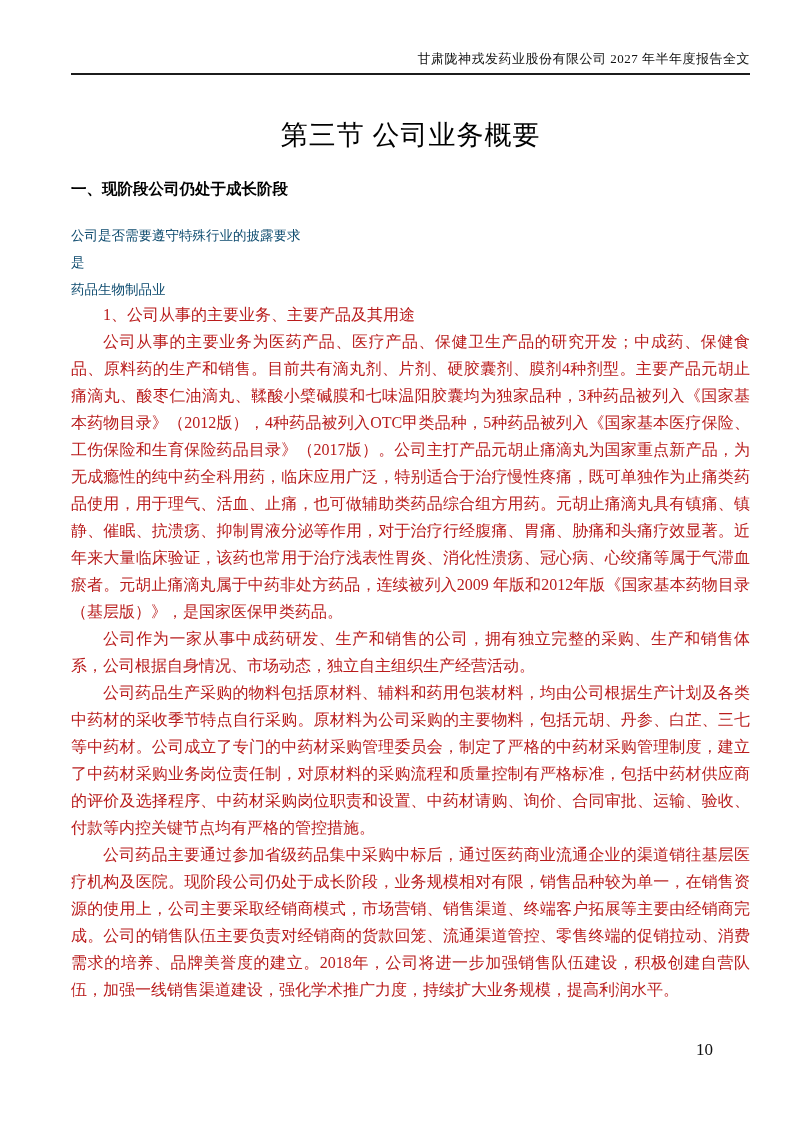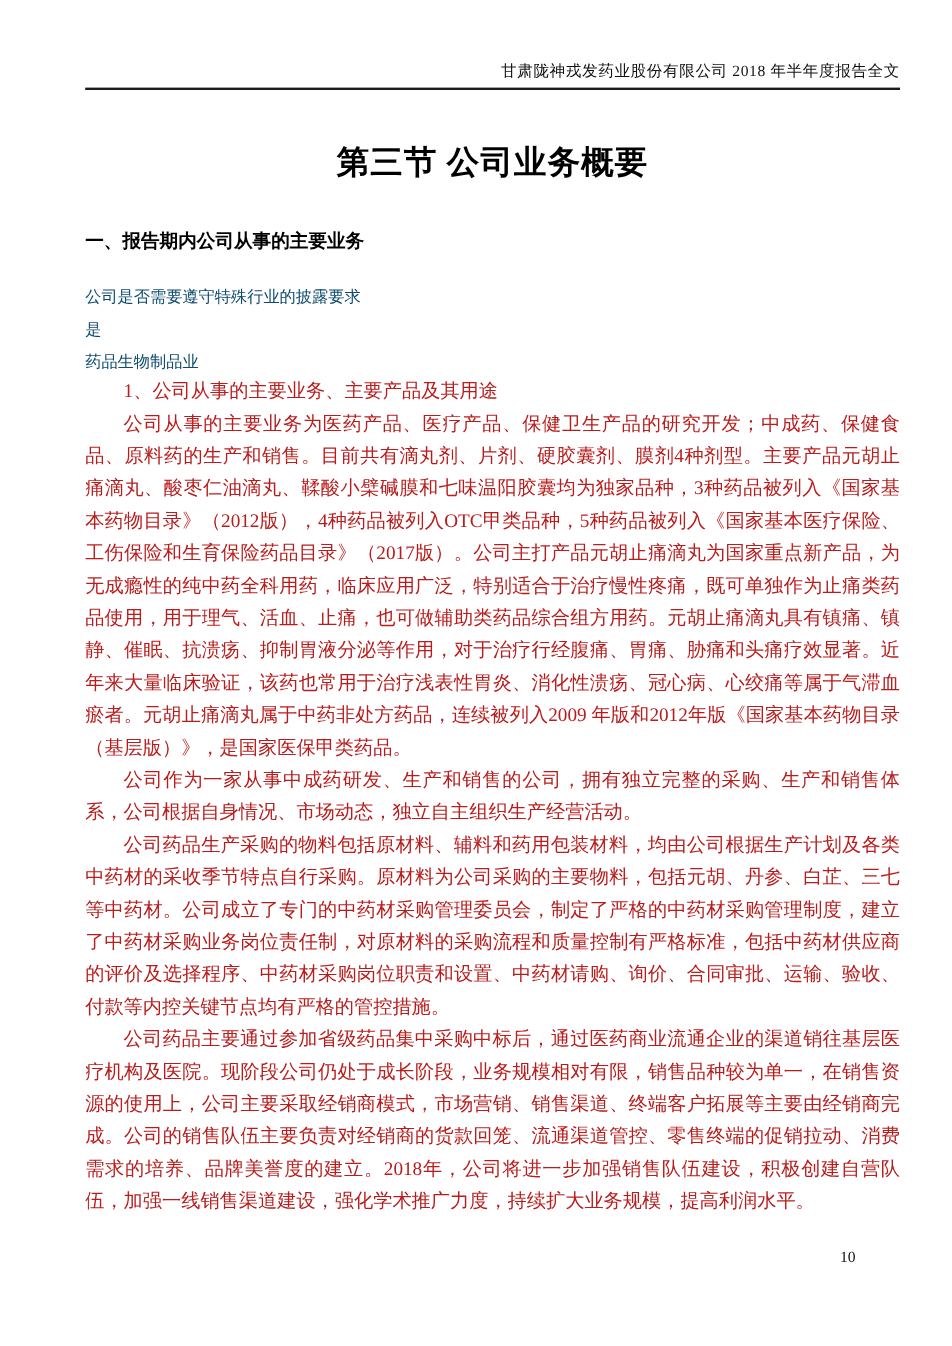--- a/index.html
+++ b/index.html
@@ -21,24 +21,24 @@
   }
   .header {
     text-align: right;
     font-size: 13px;
     letter-spacing: 0.5px;
     color: #111111;
     padding-bottom: 5px;
     border-bottom: 2px solid #1c1c1c;
   }
   .title {
-    margin: 42px 0 38px 0;
+    margin: 42px 0 26px 0;
     text-align: center;
     font-size: 27px;
-    font-weight: 700;
+    font-weight: 400;
     letter-spacing: 1px;
     color: #000000;
   }
   .heading1 {
     margin: 0 0 28px 0;
     font-size: 15.5px;
     font-weight: 700;
     font-family: "Liberation Sans", "DejaVu Sans", sans-serif;
     color: #000000;
   }
@@ -56,36 +56,36 @@
     font-size: 16px;
     line-height: 27px;
     text-indent: 2em;
     text-align: justify;
     color: #b91c1c;
   }
   .pageno {
     position: absolute;
     top: 1040px;
     right: 80px;
-    font-size: 13px;
+    font-size: 17px;
     color: #111111;
   }
 </style>
 </head>
 <body>
 
 <div class="page">
 
   <div class="header">
-    <span>甘肃陇神戎发药业股份有限公司 2018 年半年度报告全文</span>
+    <span>甘肃陇神戎发药业股份有限公司 2027 年半年度报告全文</span>
   </div>
 
   <h1 class="title">第三节  公司业务概要</h1>
 
-  <h2 class="heading1">一、报告期内公司从事的主要业务</h2>
+  <h2 class="heading1">一、现阶段公司仍处于成长阶段</h2>
 
   <p class="meta">公司是否需要遵守特殊行业的披露要求</p>
   <p class="meta">是</p>
   <p class="meta meta-last">药品生物制品业</p>
 
   <p class="sub">1、公司从事的主要业务、主要产品及其用途</p>
   <p class="para">公司从事的主要业务为医药产品、医疗产品、保健卫生产品的研究开发；中成药、保健食品、原料药的生产和销售。目前共有滴丸剂、片剂、硬胶囊剂、膜剂4种剂型。主要产品元胡止痛滴丸、酸枣仁油滴丸、鞣酸小檗碱膜和七味温阳胶囊均为独家品种，3种药品被列入《国家基本药物目录》（2012版），4种药品被列入OTC甲类品种，5种药品被列入《国家基本医疗保险、工伤保险和生育保险药品目录》（2017版）。公司主打产品元胡止痛滴丸为国家重点新产品，为无成瘾性的纯中药全科用药，临床应用广泛，特别适合于治疗慢性疼痛，既可单独作为止痛类药品使用，用于理气、活血、止痛，也可做辅助类药品综合组方用药。元胡止痛滴丸具有镇痛、镇静、催眠、抗溃疡、抑制胃液分泌等作用，对于治疗行经腹痛、胃痛、胁痛和头痛疗效显著。近年来大量临床验证，该药也常用于治疗浅表性胃炎、消化性溃疡、冠心病、心绞痛等属于气滞血瘀者。元胡止痛滴丸属于中药非处方药品，连续被列入2009 年版和2012年版《国家基本药物目录（基层版）》，是国家医保甲类药品。</p>
 
   <p class="para">公司作为一家从事中成药研发、生产和销售的公司，拥有独立完整的采购、生产和销售体系，公司根据自身情况、市场动态，独立自主组织生产经营活动。</p>
   <p class="para">公司药品生产采购的物料包括原材料、辅料和药用包装材料，均由公司根据生产计划及各类中药材的采收季节特点自行采购。原材料为公司采购的主要物料，包括元胡、丹参、白芷、三七等中药材。公司成立了专门的中药材采购管理委员会，制定了严格的中药材采购管理制度，建立了中药材采购业务岗位责任制，对原材料的采购流程和质量控制有严格标准，包括中药材供应商的评价及选择程序、中药材采购岗位职责和设置、中药材请购、询价、合同审批、运输、验收、付款等内控关键节点均有严格的管控措施。</p>

